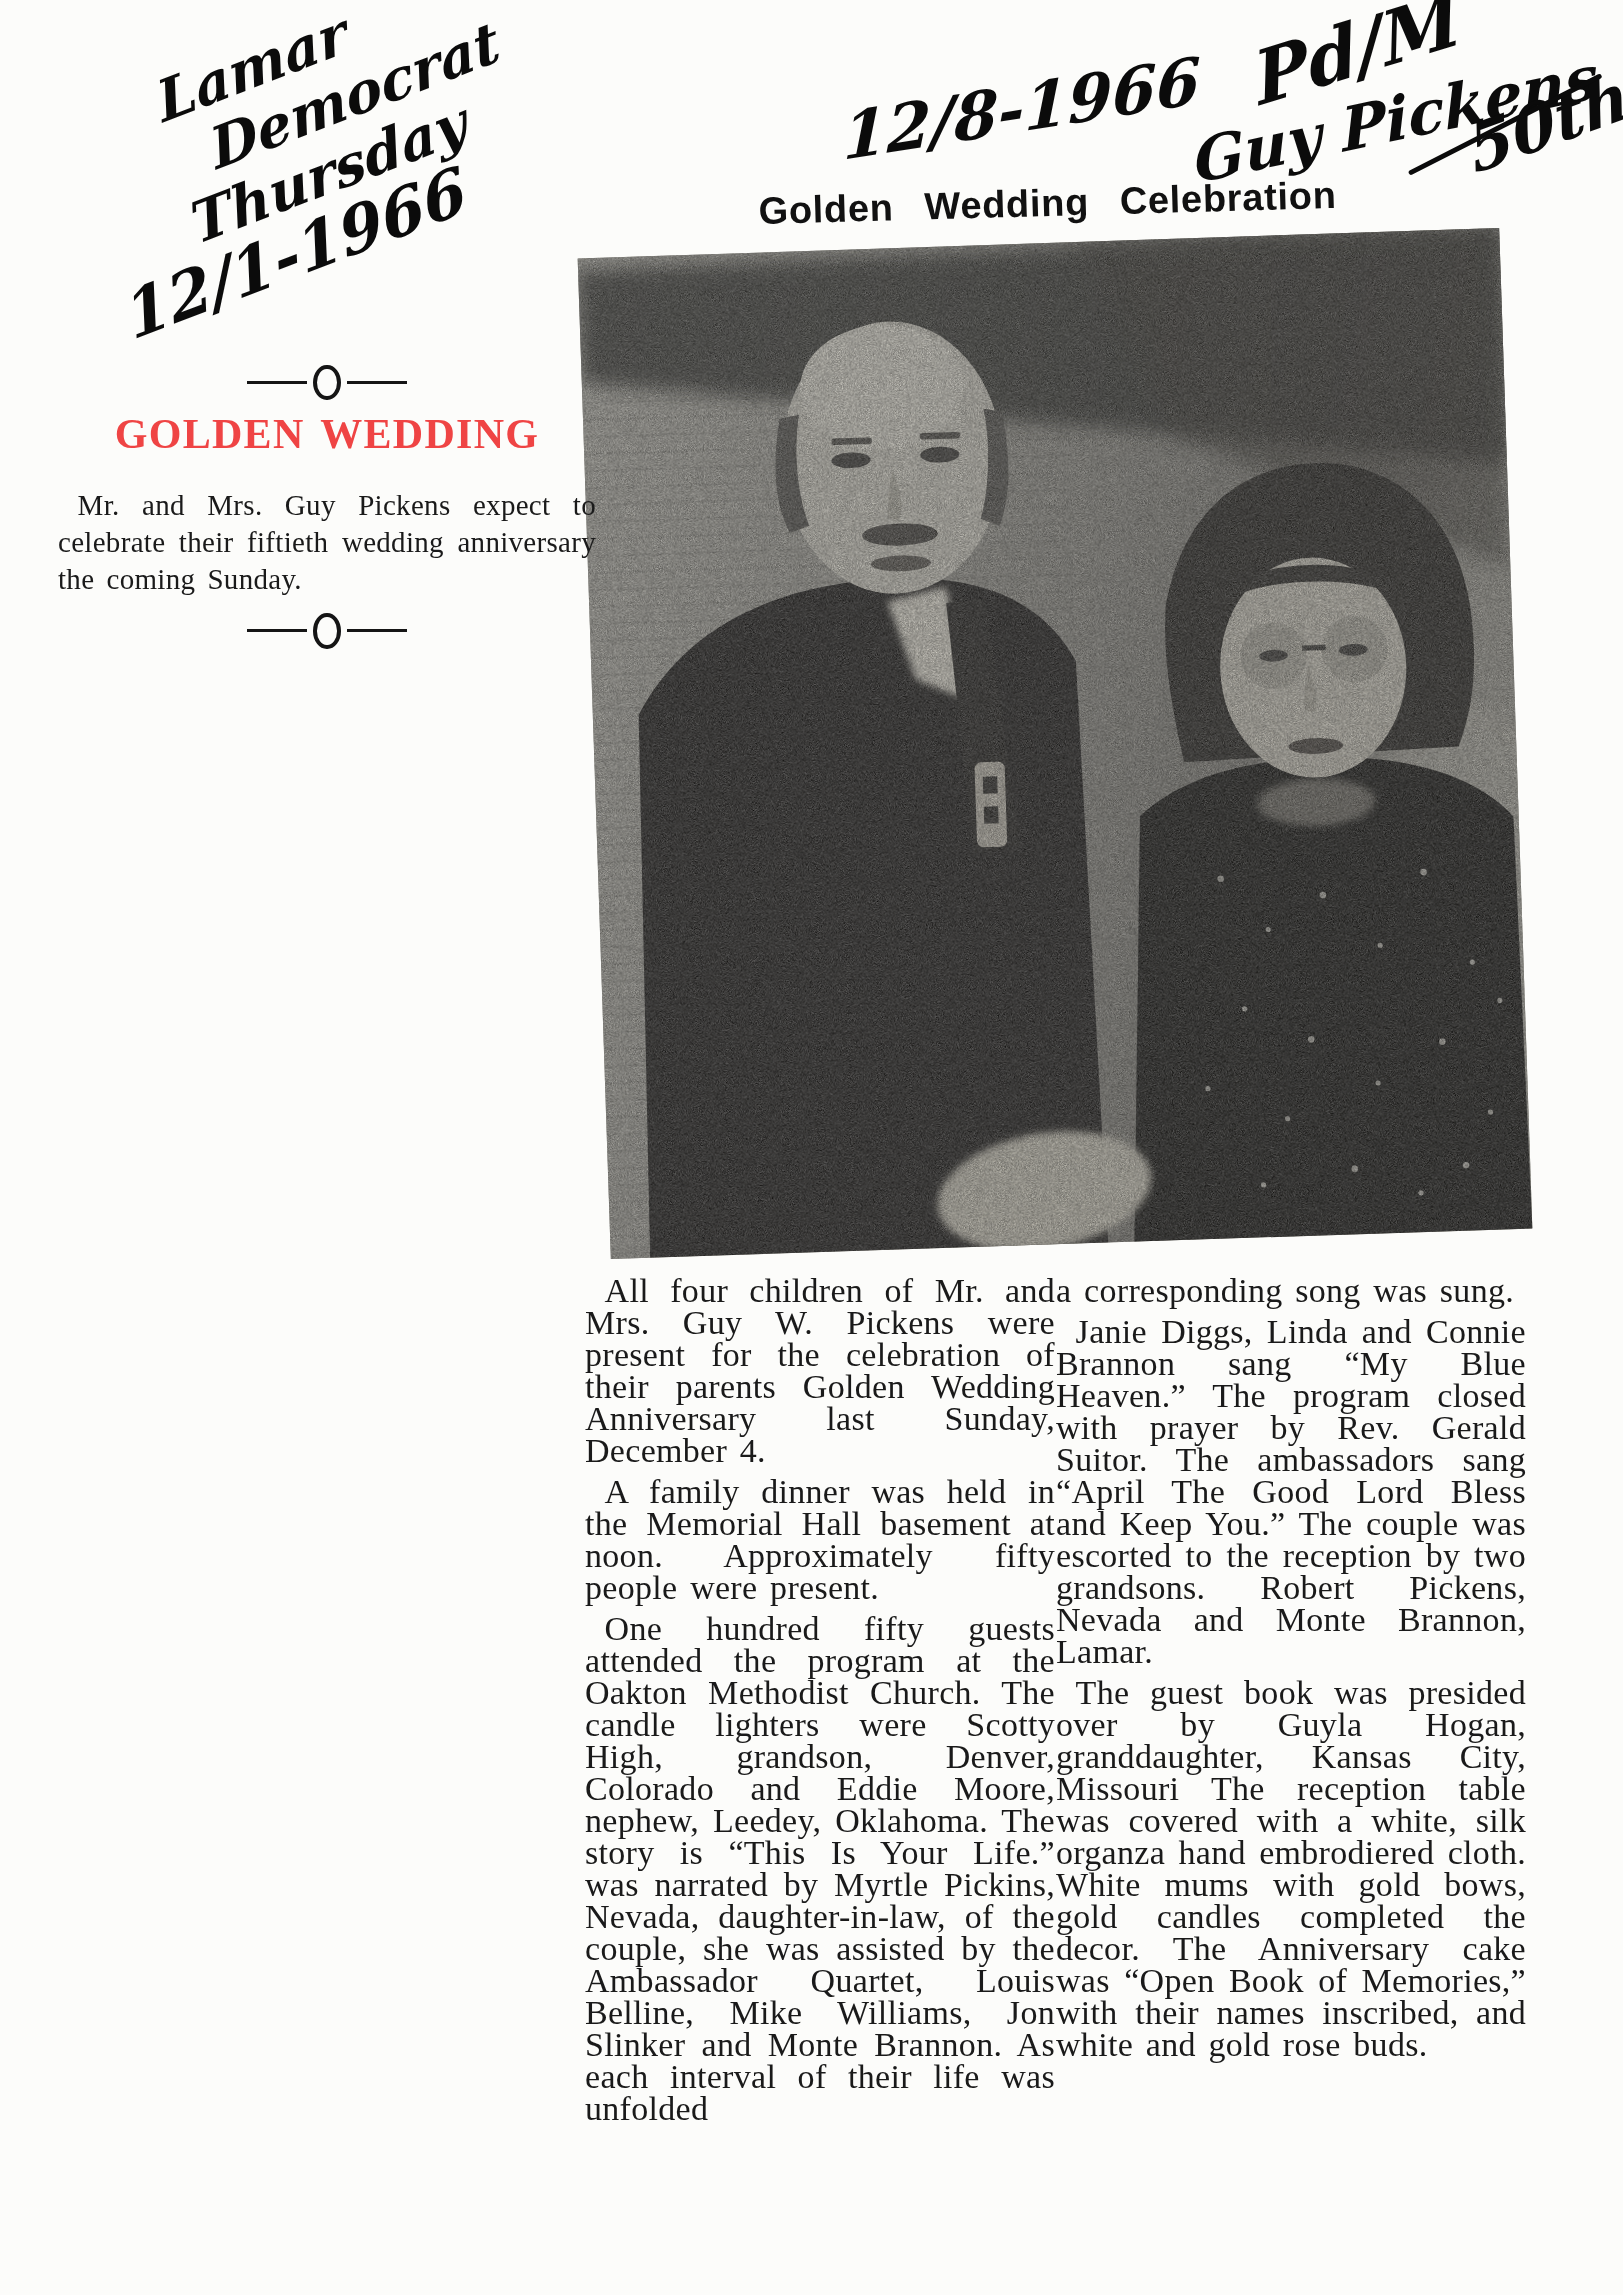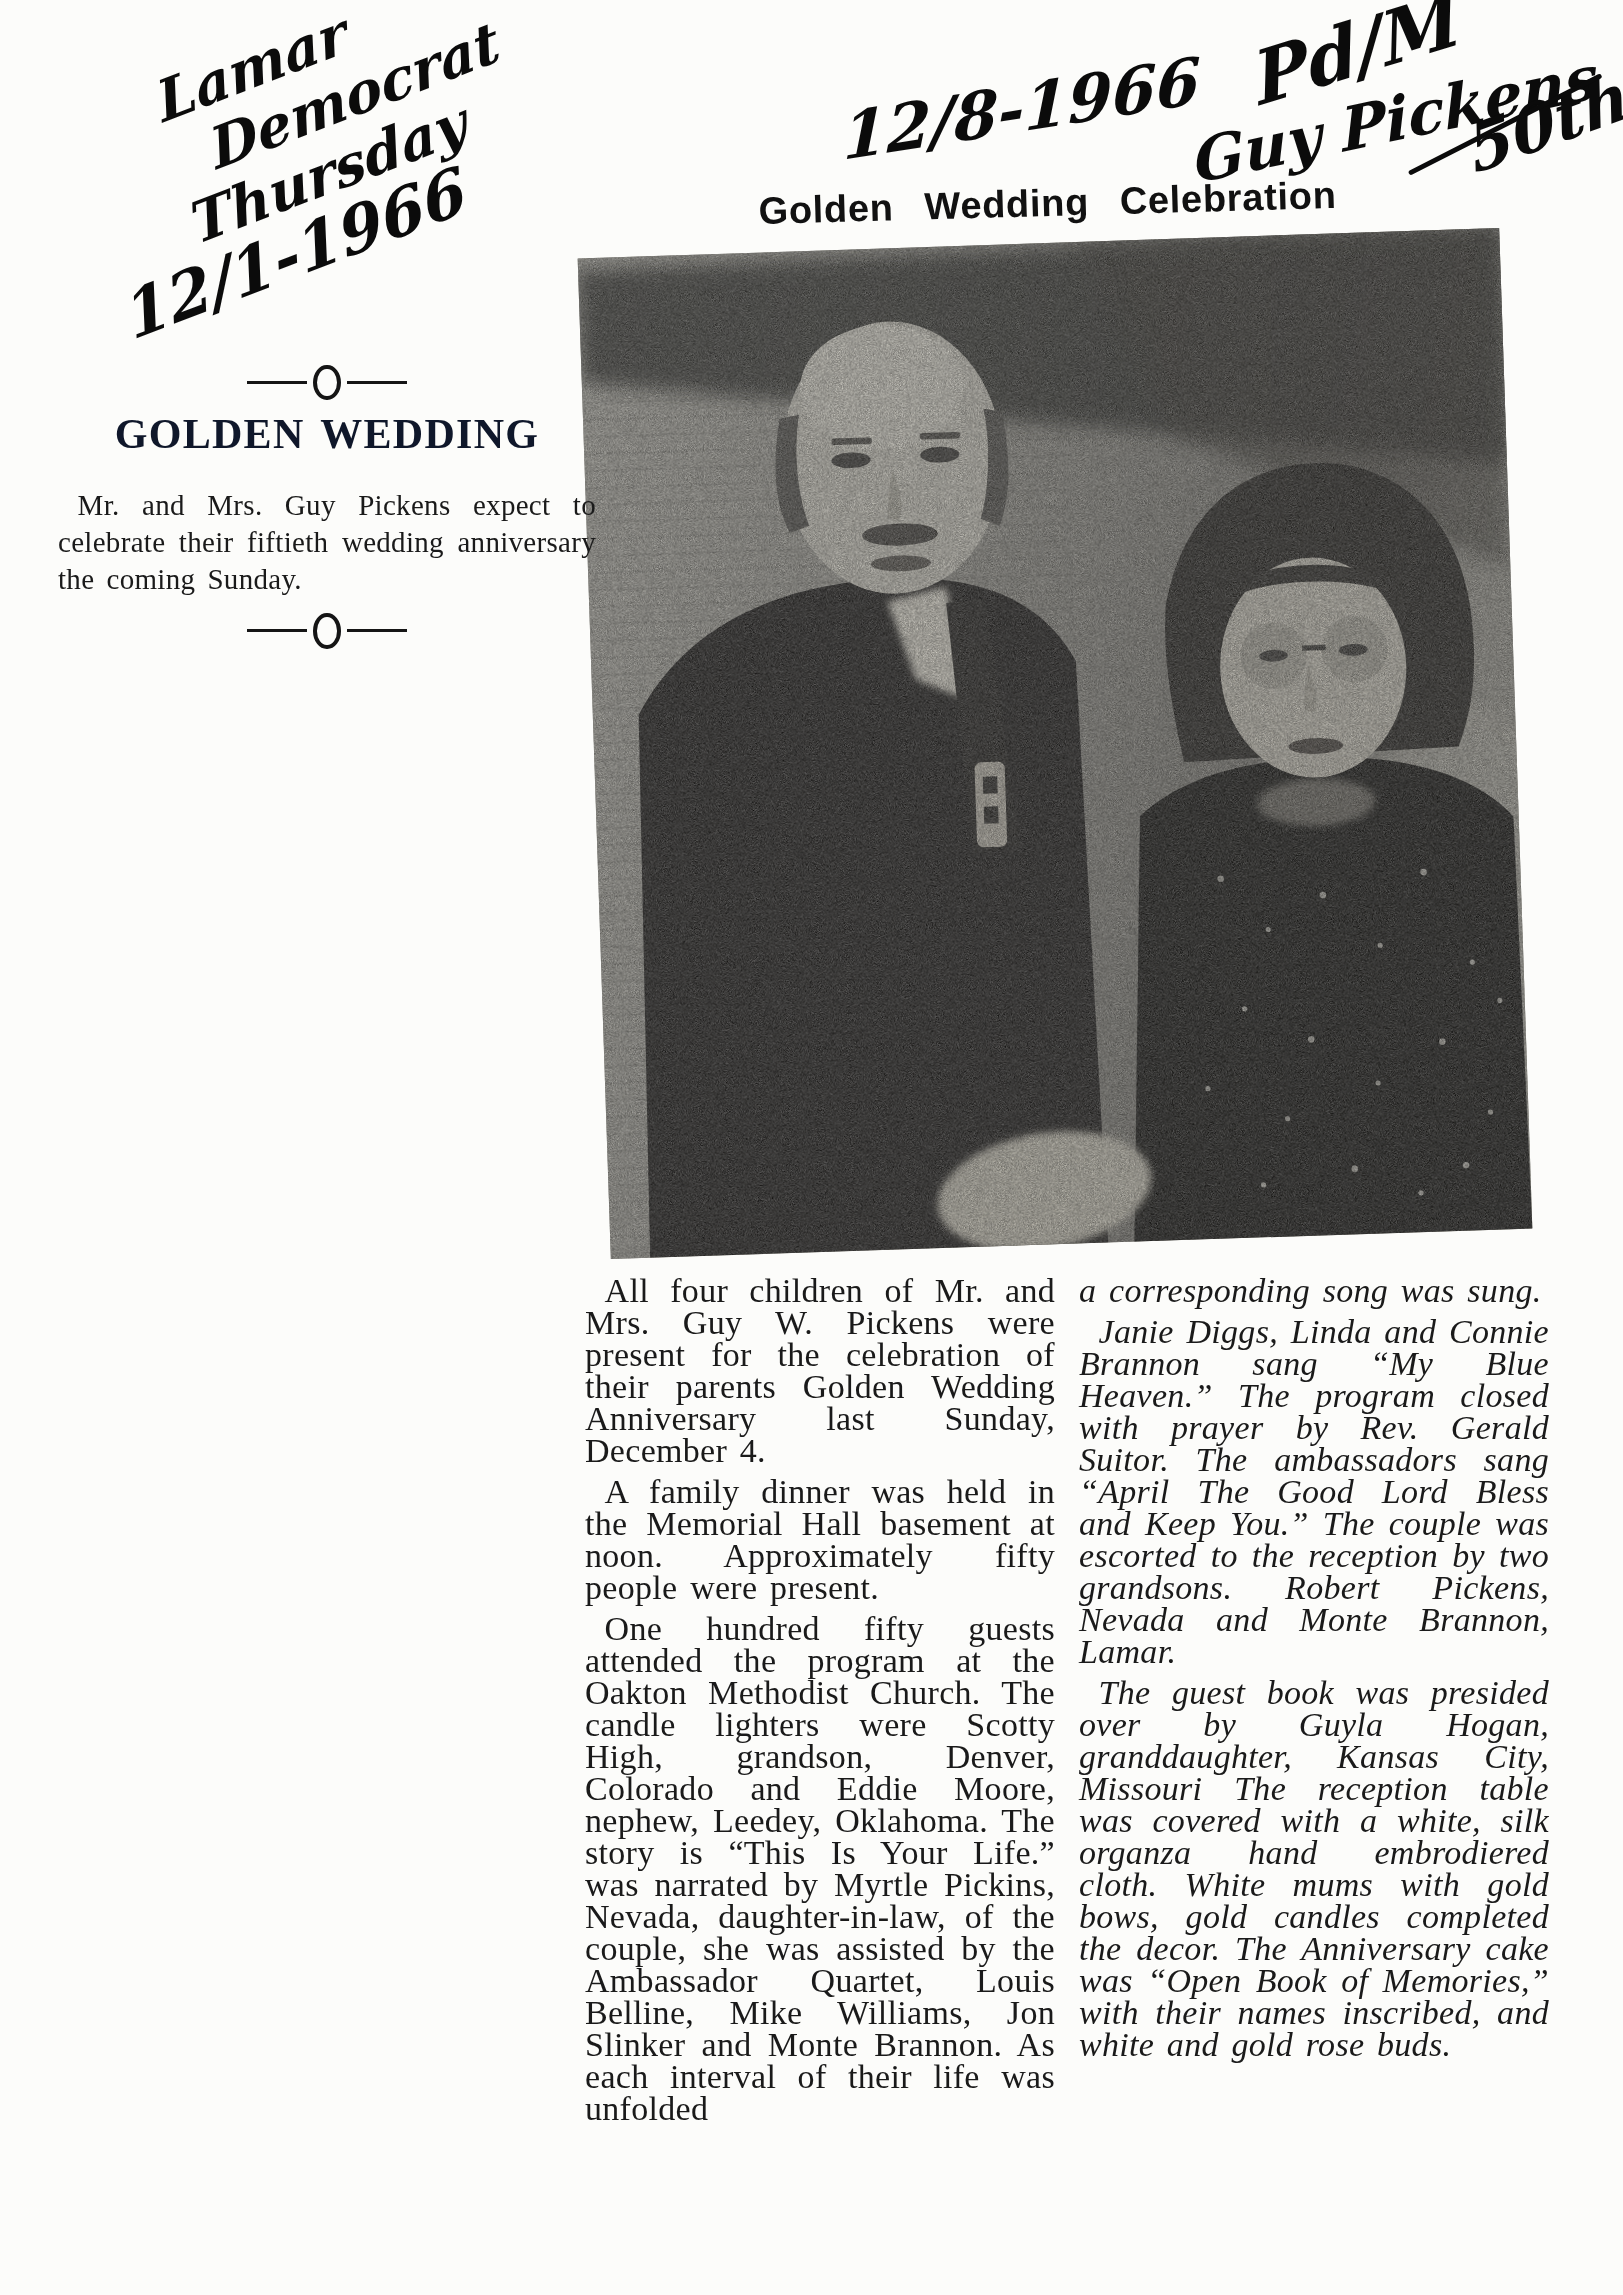--- a/index.html
+++ b/index.html
@@ -42,33 +42,33 @@
   .photo svg{display:block;width:100%;height:100%;}
   
   .col{position:absolute;text-align:justify;}
   .col p{margin:0;text-indent:19.6px;}
   .intro-col{
     left:58px;top:367px;width:538px;
     font-size:29px;line-height:37px;letter-spacing:0.3px;word-spacing:4.6px;
   }
   .intro-col .heading{
     text-align:center;font-weight:bold;font-size:42px;letter-spacing:1.3px;
-    margin:18.3px 0 0 0;text-indent:0;color:#0f172a;
+    margin:18.3px 0 0 0;text-indent:0;color:#ef4444;
   }
   .intro-col p.para{margin-top:0;}
   .intro-col p.first{margin-top:34px;}
   .odiv{display:flex;align-items:center;justify-content:center;gap:6.5px;height:31px;}
   .odiv .bar{width:60px;height:3.3px;background:#151515;}
   .odiv .ring{width:19.6px;height:27.5px;border:4.6px solid #151515;border-radius:50%;}
   .odiv.second{margin-top:17px;}
   .bottom-col{
     font-size:34px;line-height:32px;letter-spacing:0.3px;word-spacing:3.9px;
   }
   .bottom-left{left:585px;top:1275px;width:470px;}
-  .bottom-right{left:1079px;top:1275px;width:470px;font-style:italic;}
+  .bottom-right{left:1056px;top:1275px;width:470px;}
   .bottom-col p{margin:9.2px 0 0 0;}
   .bottom-col p:first-child{margin-top:0;}
   .bottom-col p.no-indent{text-indent:0;}
 </style>
 </head>
 <body>
 
 <div class="page">
 
   <div class="hw hw-masthead">

